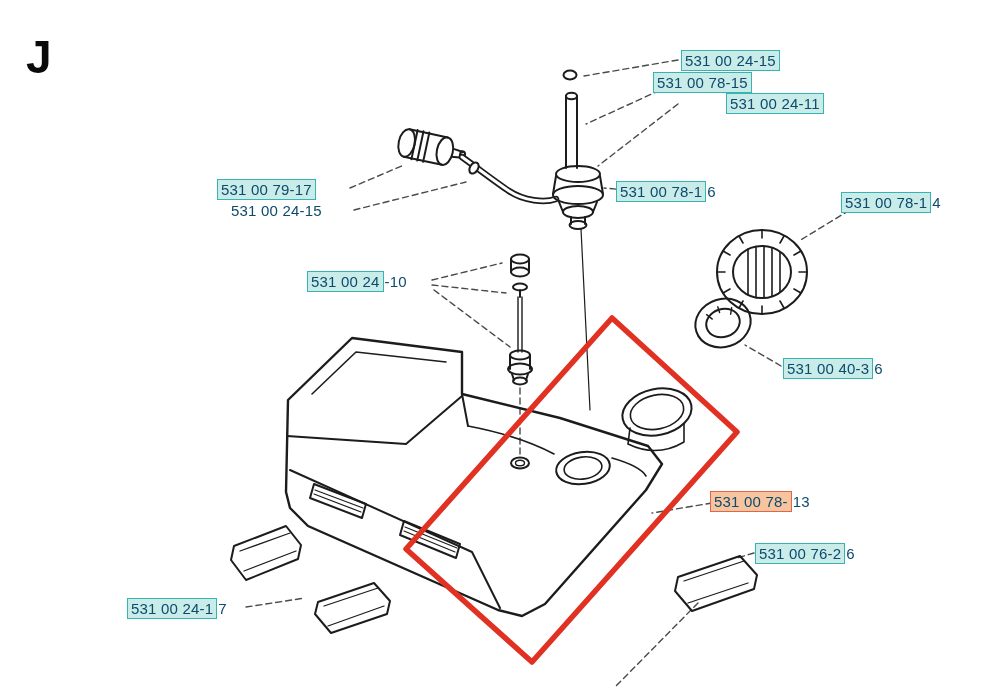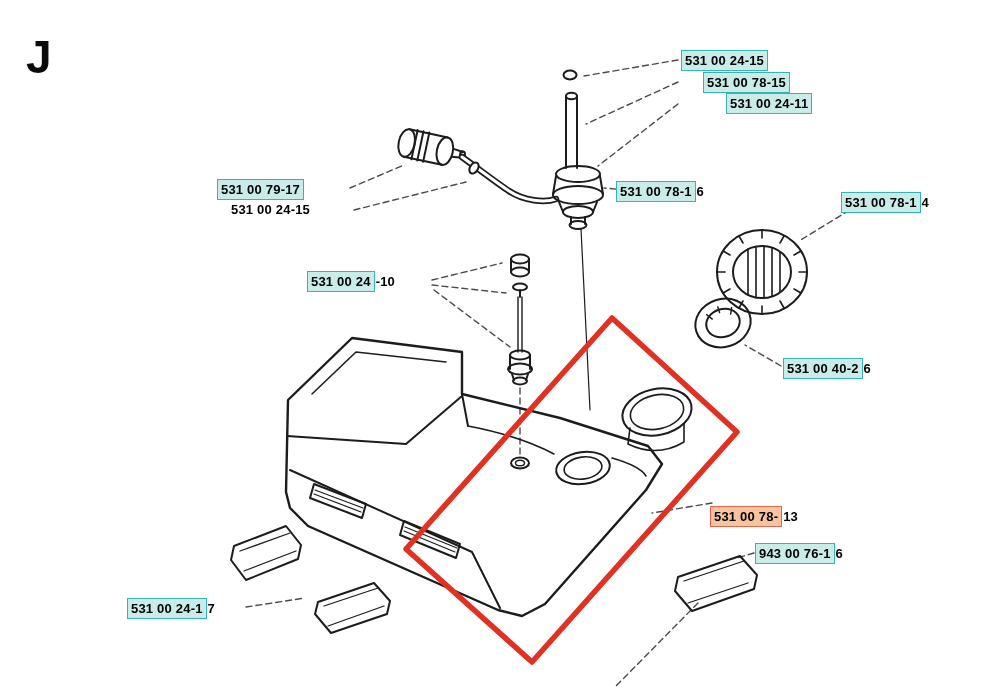--- a/index.html
+++ b/index.html
@@ -4,21 +4,21 @@
 <style>
   html,body{margin:0;padding:0;background:#ffffff;}
   .canvas{position:relative;width:1006px;height:690px;background:#ffffff;overflow:hidden;
           font-family:"Liberation Sans",sans-serif;}
   .section-letter{position:absolute;left:26px;top:30px;font-size:46px;font-weight:800;
                   color:#0a0a0a;letter-spacing:1px;}
   .art{position:absolute;left:0;top:0;}
   .ink{stroke:var(--line-black,#1c1c1c);}
   .leader{stroke:#4a4a4a;}
   .redbox{stroke:var(--callout-red,#e03122);fill:none;}
-  .plabel{position:absolute;font-size:13px;font-weight:700;color:#000000;white-space:nowrap;
+  .plabel{position:absolute;font-size:15px;font-weight:400;color:#0c4a6e;white-space:nowrap;
           letter-spacing:0.2px;}
   .plabel .boxed{display:inline-block;padding:0 3px;line-height:19px;
                  border:1.6px solid var(--highlight-cyan-border,#36b3b3);
                  background:var(--highlight-cyan-bg,#c9ece9);}
   .plabel.orange .boxed{border-color:var(--highlight-orange-border,#e2654b);
                         background:var(--highlight-orange-bg,#f7c4a0);}
   .plabel .tail{padding-left:1px;}
 </style>
 </head>
 <body>
@@ -149,21 +149,21 @@
 
       <polygon class="redbox" points="612,318 737,432 532,662 406,549" stroke-width="5.5"></polygon>
     </g>
   </svg>
 
   <div class="section-letter">J</div>
 
   <div class="plabel cyan" style="left:681px;top:50px;">
     <span class="boxed">531 00 24-15</span><span class="tail"></span>
   </div>
-  <div class="plabel cyan" style="left:703px;top:72px;text-align:right;">
+  <div class="plabel cyan" style="left:653px;top:72px;text-align:right;">
     <span class="boxed">531 00 78-15</span><span class="tail"></span>
   </div>
   <div class="plabel cyan" style="left:681px;top:93px;padding-left:45px;">
     <span class="boxed">531 00 24-11</span><span class="tail"></span>
   </div>
   <div class="plabel cyan" style="left:217px;top:179px;">
     <span class="boxed">531 00 79-17</span><span class="tail"></span>
   </div>
   <div class="plabel plain" style="left:230px;top:202px;">
     <span class="tail">531 00 24-15</span>
@@ -171,25 +171,25 @@
   <div class="plabel cyan" style="left:616px;top:181px;">
     <span class="boxed">531 00 78-1</span><span class="tail">6</span>
   </div>
   <div class="plabel cyan" style="left:841px;top:192px;">
     <span class="boxed">531 00 78-1</span><span class="tail">4</span>
   </div>
   <div class="plabel cyan" style="left:307px;top:271px;">
     <span class="boxed">531 00 24</span><span class="tail">-10</span>
   </div>
   <div class="plabel cyan" style="left:783px;top:358px;">
-    <span class="boxed">531 00 40-2</span><span class="tail">6</span>
+    <span class="boxed">531 00 40-3</span><span class="tail">6</span>
   </div>
-  <div class="plabel orange" style="left:710px;top:506px;">
+  <div class="plabel orange" style="left:710px;top:491px;">
     <span class="boxed">531 00 78-</span><span class="tail">13</span>
   </div>
   <div class="plabel cyan" style="left:127px;top:598px;">
     <span class="boxed">531 00 24-1</span><span class="tail">7</span>
   </div>
   <div class="plabel cyan" style="left:755px;top:543px;">
-    <span class="boxed">943 00 76-1</span><span class="tail">6</span>
+    <span class="boxed">531 00 76-2</span><span class="tail">6</span>
   </div>
 
 </div>
 
 </body></html>

